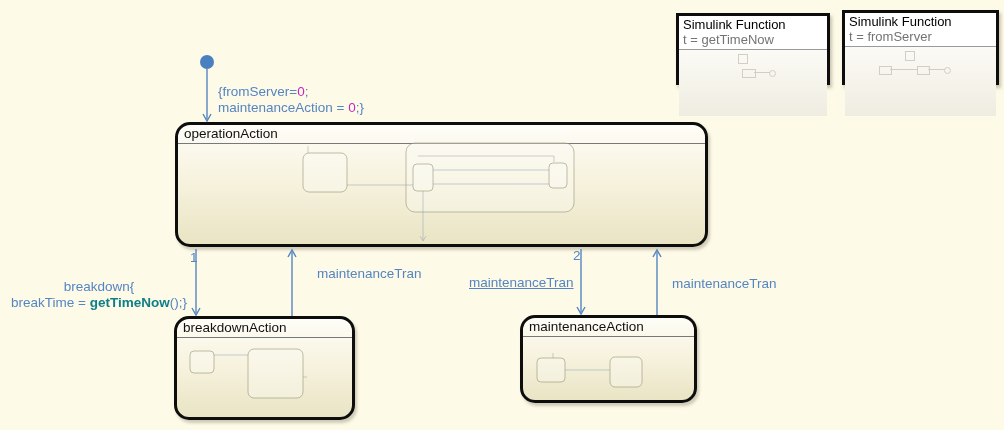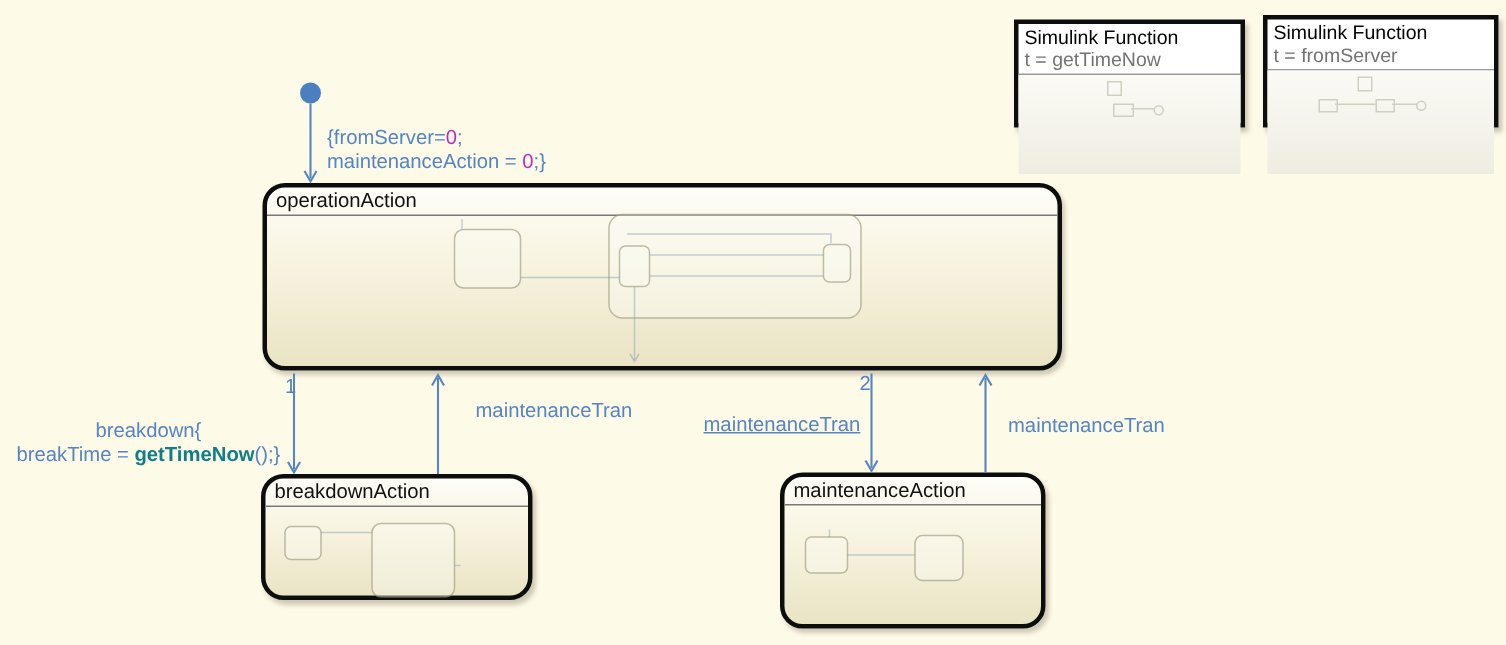--- a/index.html
+++ b/index.html
@@ -16,22 +16,22 @@
     border: 3px solid #0d0d0d; border-radius: 15px;
     background: linear-gradient(180deg, #FEFDF7 0%, #F7F3DF 45%, #E9E4C4 100%);
     box-shadow: 2px 3px 3px rgba(150,145,120,0.45);
     z-index: 1;
   }
   .state-title {
     font-size: 13.5px; color: #111; padding: 1px 6px 2px 6px;
     border-bottom: 1px solid #787878; white-space: nowrap; overflow: hidden;
   }
   #state-operation   { left: 175px; top: 122px; width: 533px; height: 125px; }
-  #state-breakdown   { left: 174px; top: 316px; width: 181px; height: 84px; }
-  #state-maintenance { left: 520px; top: 315px; width: 177px; height: 104px; }
+  #state-breakdown   { left: 174px; top: 316px; width: 181px; height: 104px; }
+  #state-maintenance { left: 520px; top: 315px; width: 177px; height: 88px; }
 
   
   .sfunc {
     position: absolute; box-sizing: border-box;
     border: 3px solid #0d0d0d;
     background: #ffffff;
     box-shadow: 2px 3px 3px rgba(150,145,120,0.5);
     z-index: 1;
   }
   #sfunc-1 { left: 676px; top: 13px; width: 154px; height: 72px; }

